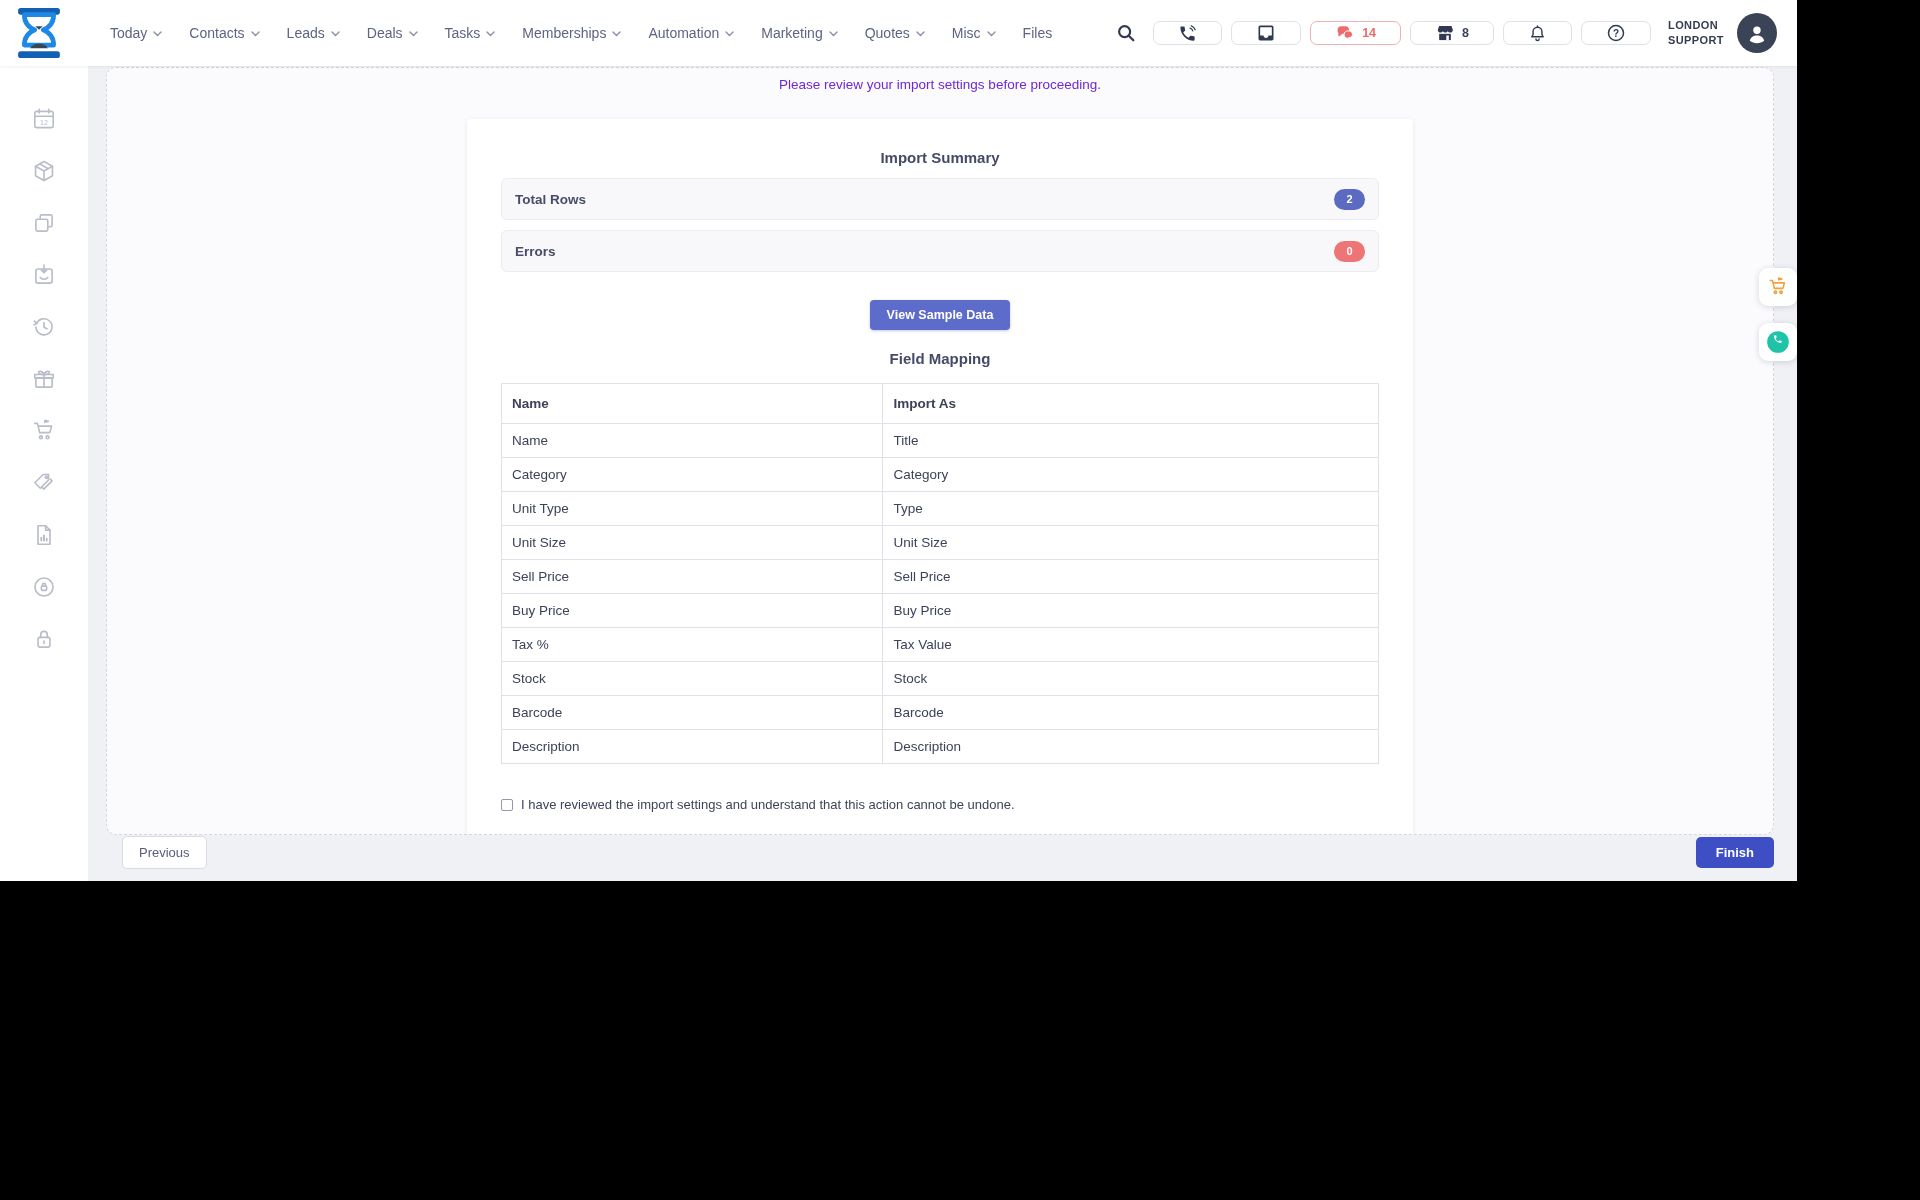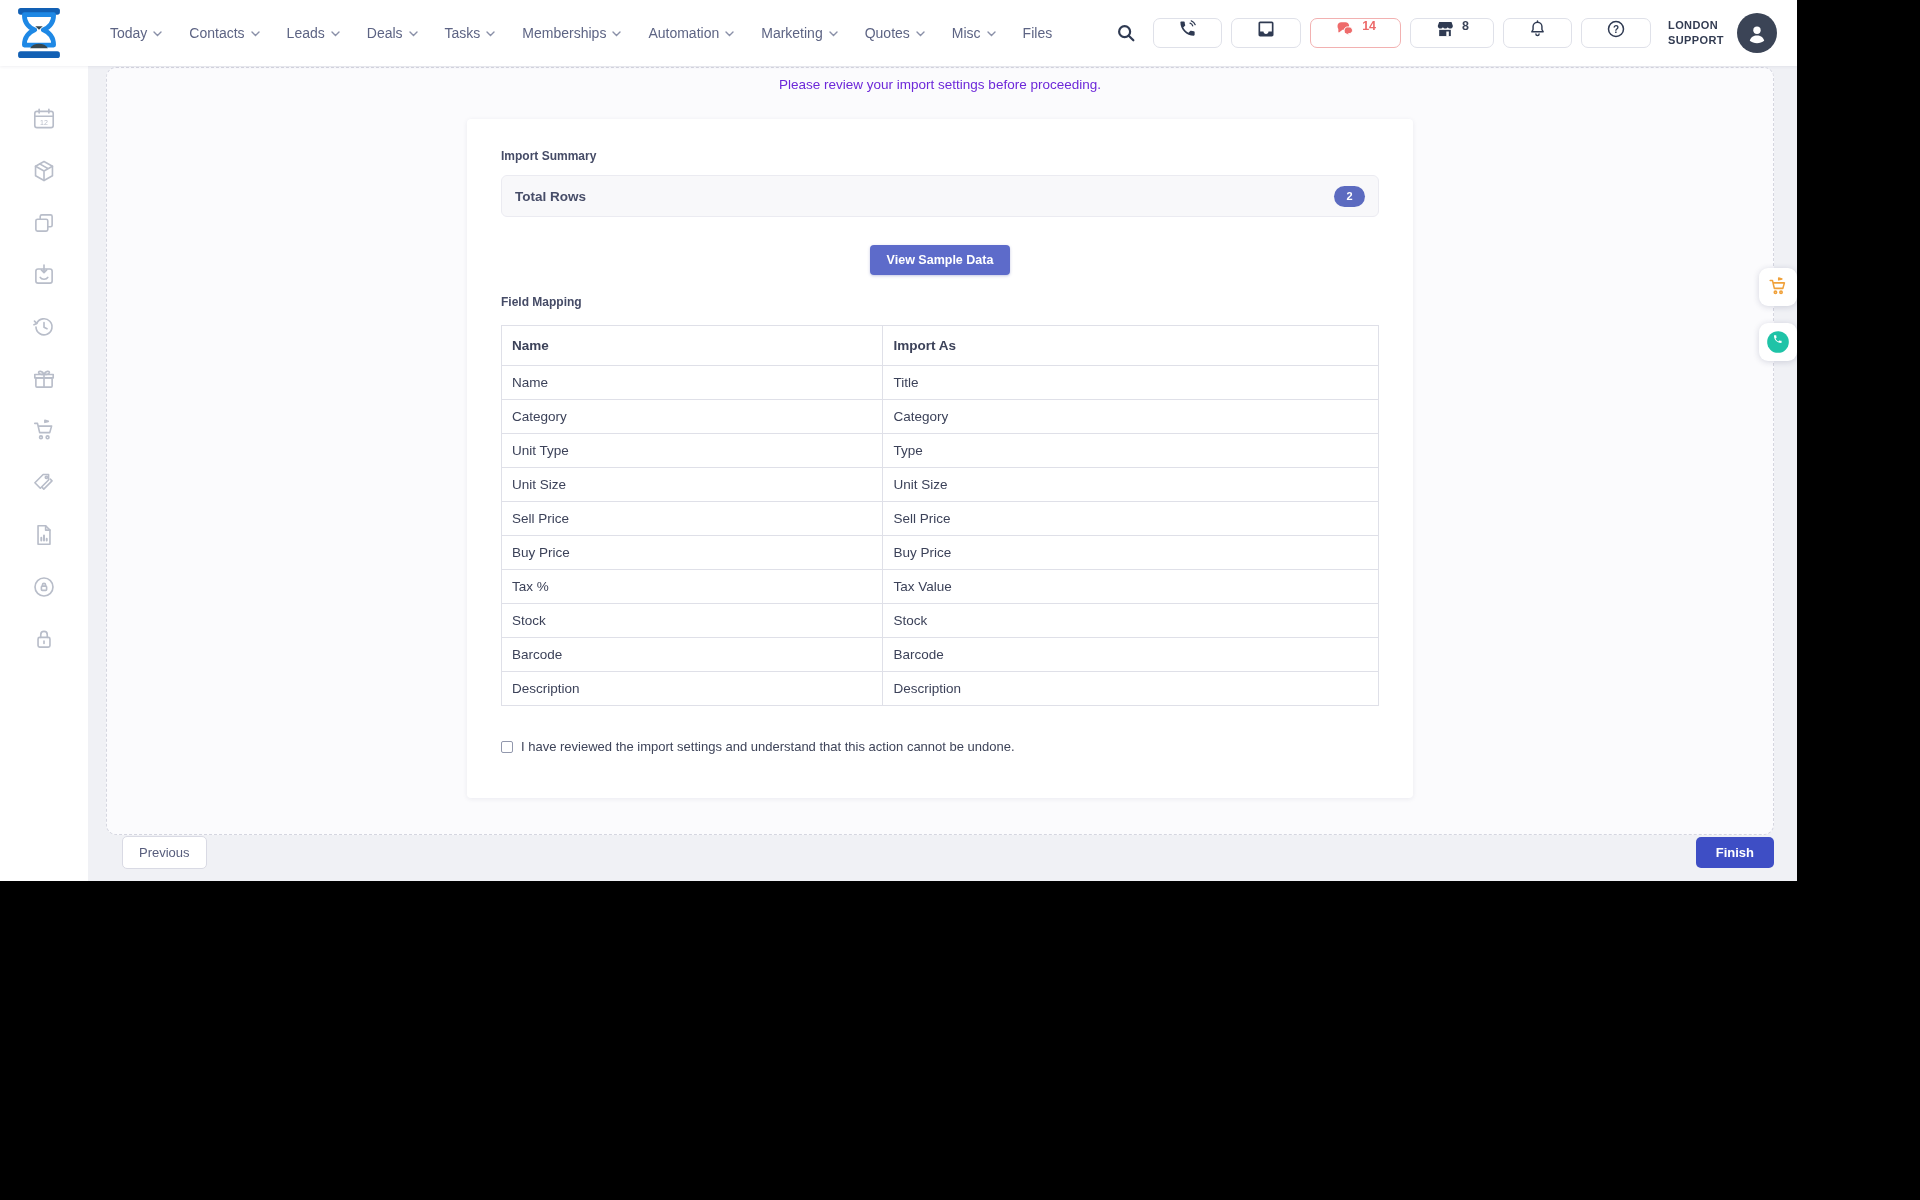--- a/index.html
+++ b/index.html
@@ -9,22 +9,22 @@
 
   
   .topbar { position:absolute; top:0; left:0; right:0; height:66px; background:#fff;
             display:flex; align-items:center; z-index:6; box-shadow:0 1px 3px rgba(40,44,80,.07);gap:8px; }
   .logo { margin:0 40px 0 16px; flex:0 0 auto; display:flex; }
   .nav { display:flex; align-items:center; list-style:none; gap:27px; }
   .nav-item { display:flex; align-items:center; gap:6px; color:#5d6484; font-size:14px; cursor:pointer; white-space:nowrap; }
   .nav-item svg { margin-top:2px; }
   .top-right { margin-left:auto; display:flex; align-items:center; gap:9px; padding-right:20px; }
   .search-wrap { margin-right:7px; display:flex; }
-  .icon-btn { height:30px; min-width:44px; border:1px solid #dfe1e9; border-radius:7px; background:#fff;
-              display:flex; align-items:flex-start; justify-content:center; gap:7px; padding:0 24px; cursor:pointer; }
+  .icon-btn { height:24px; min-width:44px; border:1px solid #dfe1e9; border-radius:7px; background:#fff;
+              display:flex; align-items:center; justify-content:center; gap:7px; padding:0 24px; cursor:pointer; }
   .icon-btn.alert { border-color:#f2b1b1; color:#ec6a6a; }
   .cnt { font-size:12.5px; font-weight:700; color:#3a4358; }
   .icon-btn.alert .cnt { color:#ec6a6a; }
   .account { margin-left:8px; margin-right:4px; font-size:11px; font-weight:700; letter-spacing:.4px;
              color:#333c52; line-height:1.35; text-align:left; }
   .avatar { width:40px; height:40px; border-radius:50%; background:#3b4456; display:flex;
             align-items:center; justify-content:center; cursor:pointer; }
 
   
   .sidebar { position:absolute; top:66px; left:0; width:88px; bottom:0; background:#fff;
@@ -32,21 +32,21 @@
   .side-item { width:26px; height:26px; display:flex; align-items:center; justify-content:center; cursor:pointer; }
 
   
   .main { position:absolute; left:88px; top:66px; right:0; bottom:0; background:#f0f1f5; }
   .panel { position:absolute; left:18px; top:1px; right:23px; height:768px;
            border:1px dashed #d5d6e0; border-radius:10px; background:#fbfbfd; overflow:hidden; }
   .instruction { text-align:center; margin-top:9px; font-size:13.5px; color:#6d28d9; }
 
   .card { width:946px; margin:27px auto 0; background:#fff; border-radius:4px;
           box-shadow:0 1px 5px rgba(40,44,90,.08); padding:30px 34px 44px; }
-  .sec-title { font-size:12px; color:#454b66; font-weight:700; margin-bottom:12px; }
+  .sec-title { font-size:15px; color:#454b66; font-weight:700; margin-bottom:12px;text-align:center; }
   .sum-row { display:flex; align-items:center; justify-content:space-between; height:42px;
              background:#f8f8fa; border:1px solid #ebebf1; border-radius:6px; padding:0 13px;
              margin-bottom:10px; font-size:13.5px; color:#474d68; font-weight:600;gap:24px; }
   .badge { min-width:31px; height:21px; padding:0 8px; border-radius:11px; color:#fff; font-size:11px;
            font-weight:700; display:flex; align-items:center; justify-content:center; }
   .badge-indigo { background:#5c6bc0; }
   .badge-red { background:#ee7575; }
   .btn-center { text-align:center; margin:28px 0 20px; }
   .view-btn { background:#5d6bca; color:#fff; border:none; border-radius:4px; font-size:12.5px;
               font-weight:700; padding:8px 17px; cursor:pointer; font-family:inherit;
@@ -315,20 +315,24 @@
     <section class="panel">
       <p class="instruction">Please review your import settings before proceeding.</p>
 
       <div class="card">
         <h2 class="sec-title">Import Summary</h2>
 
         <div class="sum-row">
           <span>Total Rows</span>
           <span class="badge badge-indigo">2</span>
         </div>
+        <div class="sum-row">
+          <span>Errors</span>
+          <span class="badge badge-red">0</span>
+        </div>
 
         <div class="btn-center">
           <button class="view-btn">View Sample Data</button>
         </div>
 
         <h2 class="sec-title fm-title">Field Mapping</h2>
 
         <table class="map">
           <thead>
             <tr>

